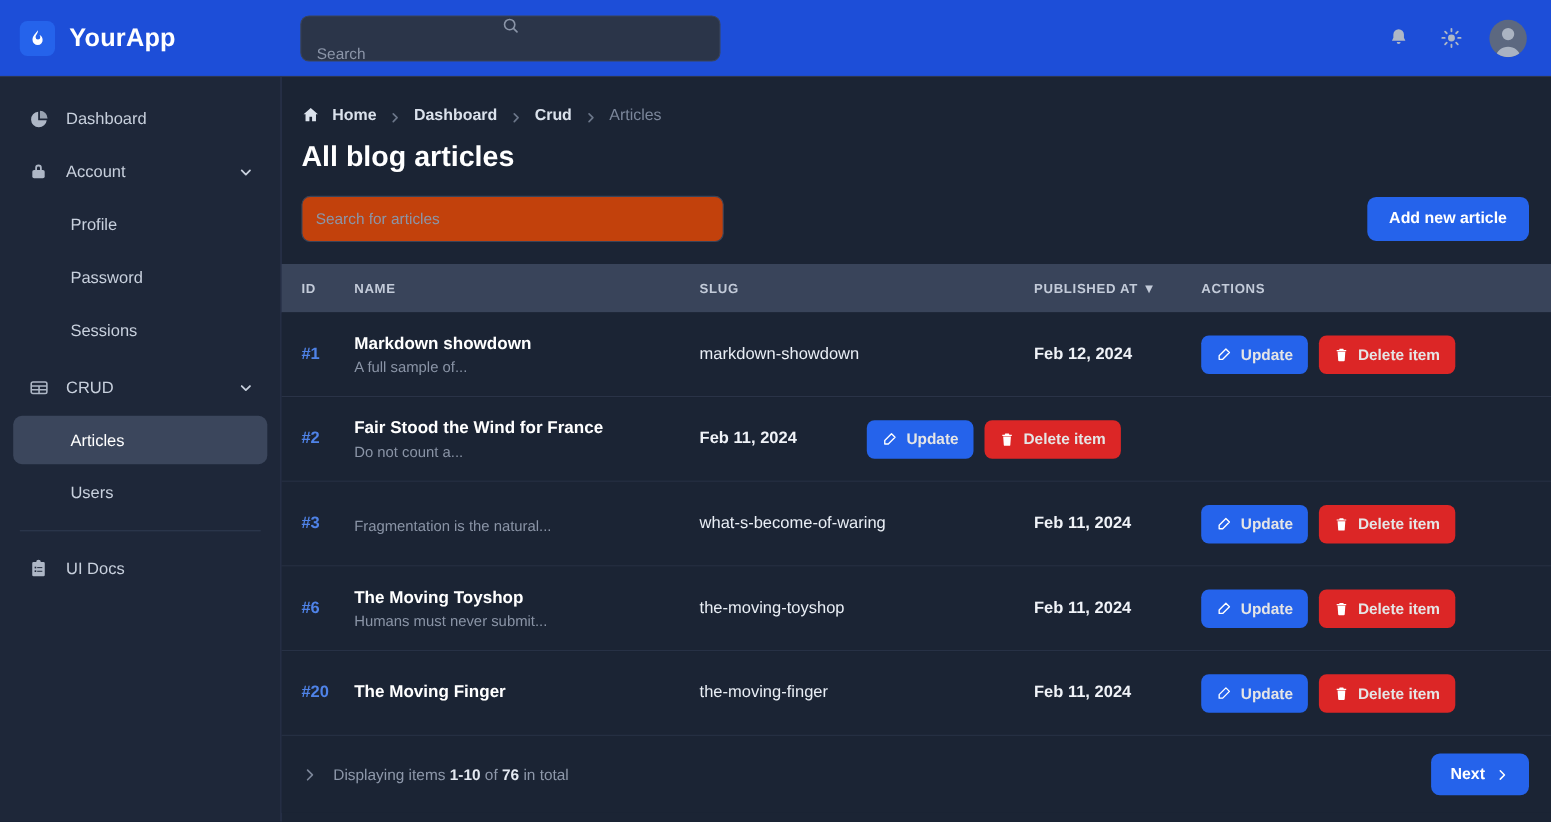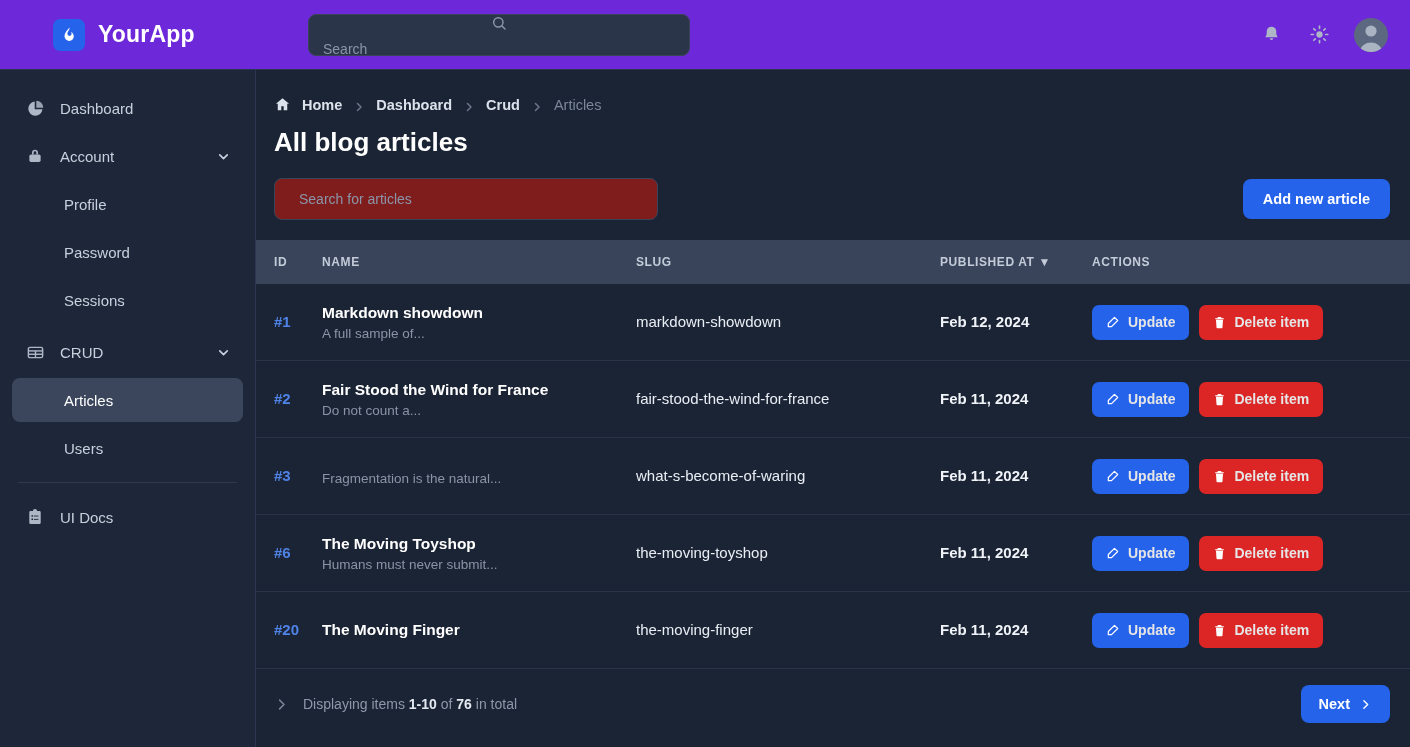--- a/index.html
+++ b/index.html
@@ -7,25 +7,24 @@
     width: 1410px; height: 747px;
     background: #1b2434;
     font-family: "Liberation Sans", sans-serif;
     overflow: hidden;
   }
   body { display: flex; flex-direction: column; }
 
   
   .topbar {
     height: 70px; flex: 0 0 70px;
-    background: #6d28d9;
+    background: #1d4ed8;
     display: flex; align-items: center;
     border-bottom: 1px solid #2c3650;
     position: relative;
-    padding-left: 35px;
   }
   .brand { width: 256px; display: flex; align-items: center; gap: 13px; padding-left: 18px; }
   .logo-box {
     width: 32px; height: 32px; border-radius: 7px; background: #2563eb;
     display: flex; align-items: center; justify-content: center;
   }
   .brand-name { color: #fff; font-size: 23px; font-weight: bold; letter-spacing: .2px; }
 
   .hdr-search {
     width: 382px; height: 42px; margin-left: 17px;
@@ -86,22 +85,22 @@
     color: #fff; font-size: 26px; font-weight: bold;
     padding: 14px 0 0 18px;
   }
 
   .toolbar {
     display: flex; align-items: center;
     padding: 20px 20px 0 18px;
   }
   .art-search {
     width: 384px; height: 42px;
-    background: #7f1d1d; border: 1px solid #3a4459; border-radius: 8px;
-    display: flex; align-items: center; padding: 0 24px;
+    background: #c2410c; border: 1px solid #3a4459; border-radius: 8px;
+    display: flex; align-items: center; padding: 0 12px;
   }
   .art-search input {
     background: transparent; border: 0; outline: 0; width: 100%;
     color: #cdd5e0; font-size: 14px; font-family: inherit;
   }
   .art-search input::placeholder { color: #8b95a8; }
   .btn-primary {
     margin-left: auto; background: #2563eb; color: #fff;
     border: 0; border-radius: 8px; height: 40px; padding: 0 20px;
     font-size: 14.5px; font-weight: bold; font-family: inherit; cursor: pointer;
@@ -361,21 +360,20 @@
           </div>
         </div>
       </div>
 
       <div class="trow tbody-row">
         <div class="c-id"><span class="id-link">#2</span></div>
         <div class="c-name">
           <div class="name-main">Fair Stood the Wind for France</div>
           <div class="name-sub">Do not count a...</div>
         </div>
-        <div class="c-slug"><span class="slug-txt">fair-stood-the-wind-for-france</span></div>
         <div class="c-date"><span class="date-txt">Feb 11, 2024</span></div>
         <div class="c-act">
           <div class="acts">
             <button class="btn-sm btn-update">
               <span style="display:flex">
                 <svg width="14" height="14" viewBox="0 0 24 24" fill="none" stroke="#fff" stroke-width="2.1" stroke-linecap="round" stroke-linejoin="round">
                     <path d="M4 14.5V20h5.5L20 9.5 14.5 4z"></path>
                   </svg>
               </span>
               <span>Update</span>

